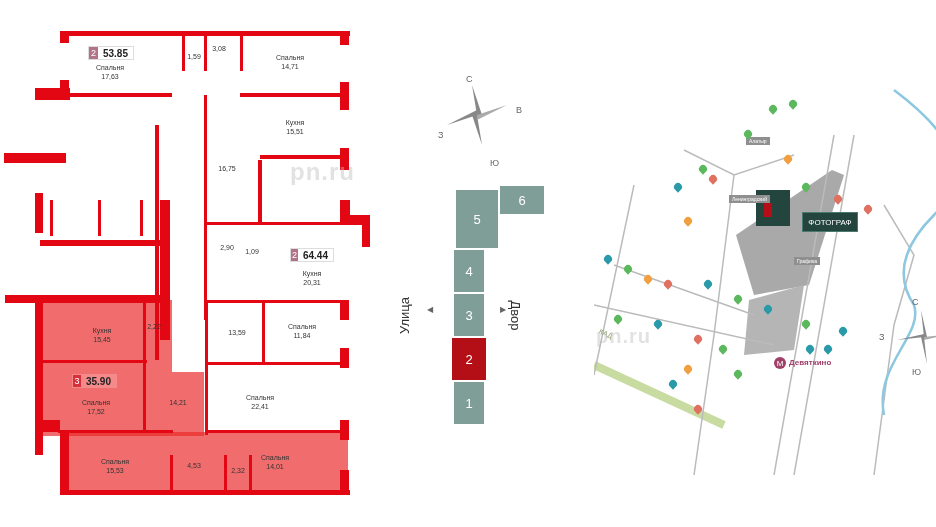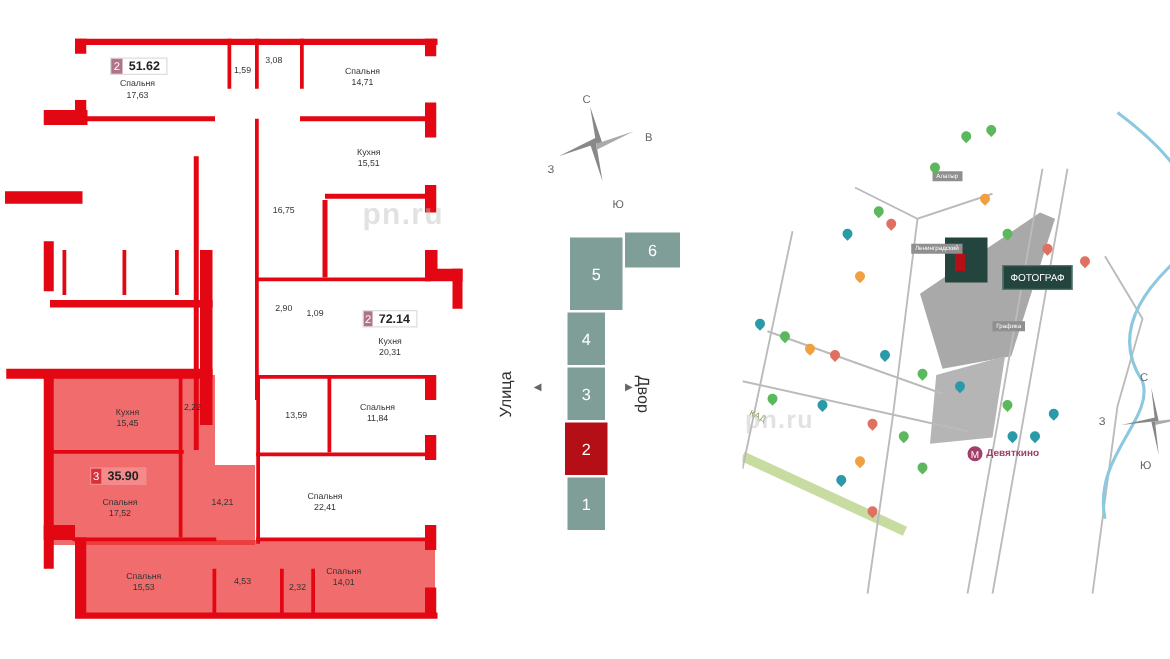--- a/index.html
+++ b/index.html
@@ -73,25 +73,25 @@
   <div class="wall" style="left:58px;top:430px;width:115px;height:3px;"></div>
   <div class="wall" style="left:60px;top:490px;width:290px;height:5px;"></div>
   <div class="wall" style="left:60px;top:430px;width:9px;height:62px;"></div>
   <div class="wall" style="left:35px;top:420px;width:25px;height:12px;"></div>
   <div class="wall" style="left:170px;top:455px;width:3px;height:38px;"></div>
   <div class="wall" style="left:224px;top:455px;width:3px;height:38px;"></div>
   <div class="wall" style="left:249px;top:455px;width:3px;height:38px;"></div>
 
   <div class="badge" style="left:88px;top:46px;width:46px;">
     <span class="num">2</span>
-    <span class="area">51.62</span>
+    <span class="area">53.85</span>
   </div>
   <div class="badge" style="left:290px;top:248px;width:44px;">
     <span class="num">2</span>
-    <span class="area">72.14</span>
+    <span class="area">64.44</span>
   </div>
   <div class="badge sel" style="left:72px;top:374px;width:45px;">
     <span class="num">3</span>
     <span class="area">35.90</span>
   </div>
 
   <div class="room" style="left:90px;top:60px;width:40px;height:24px;">
       <span>Спальня</span>
       <span>17,63</span>
     </div>

